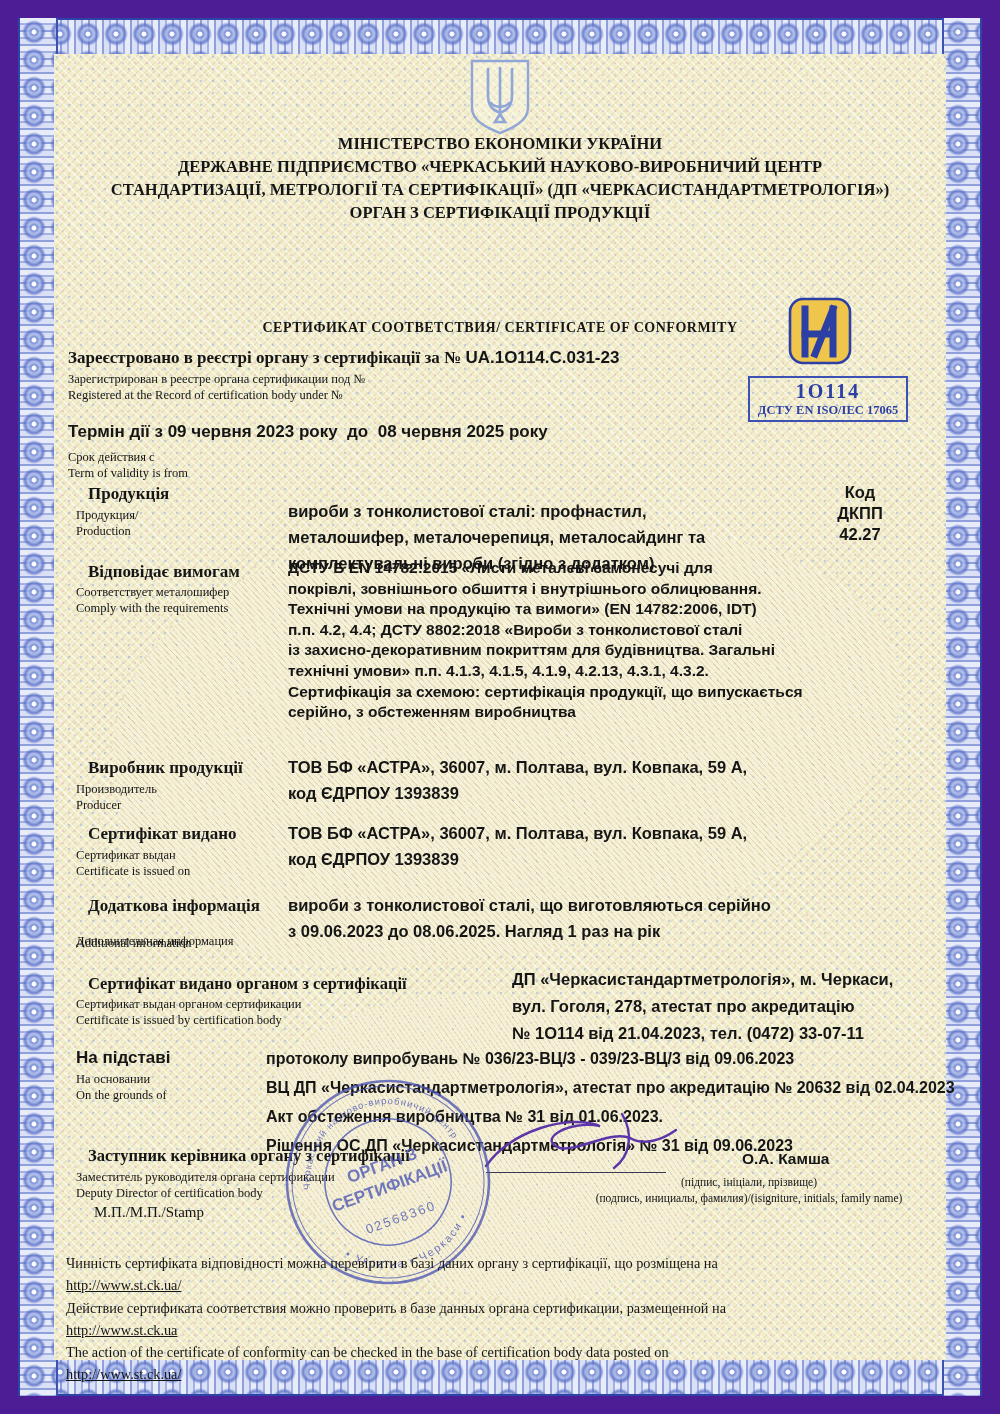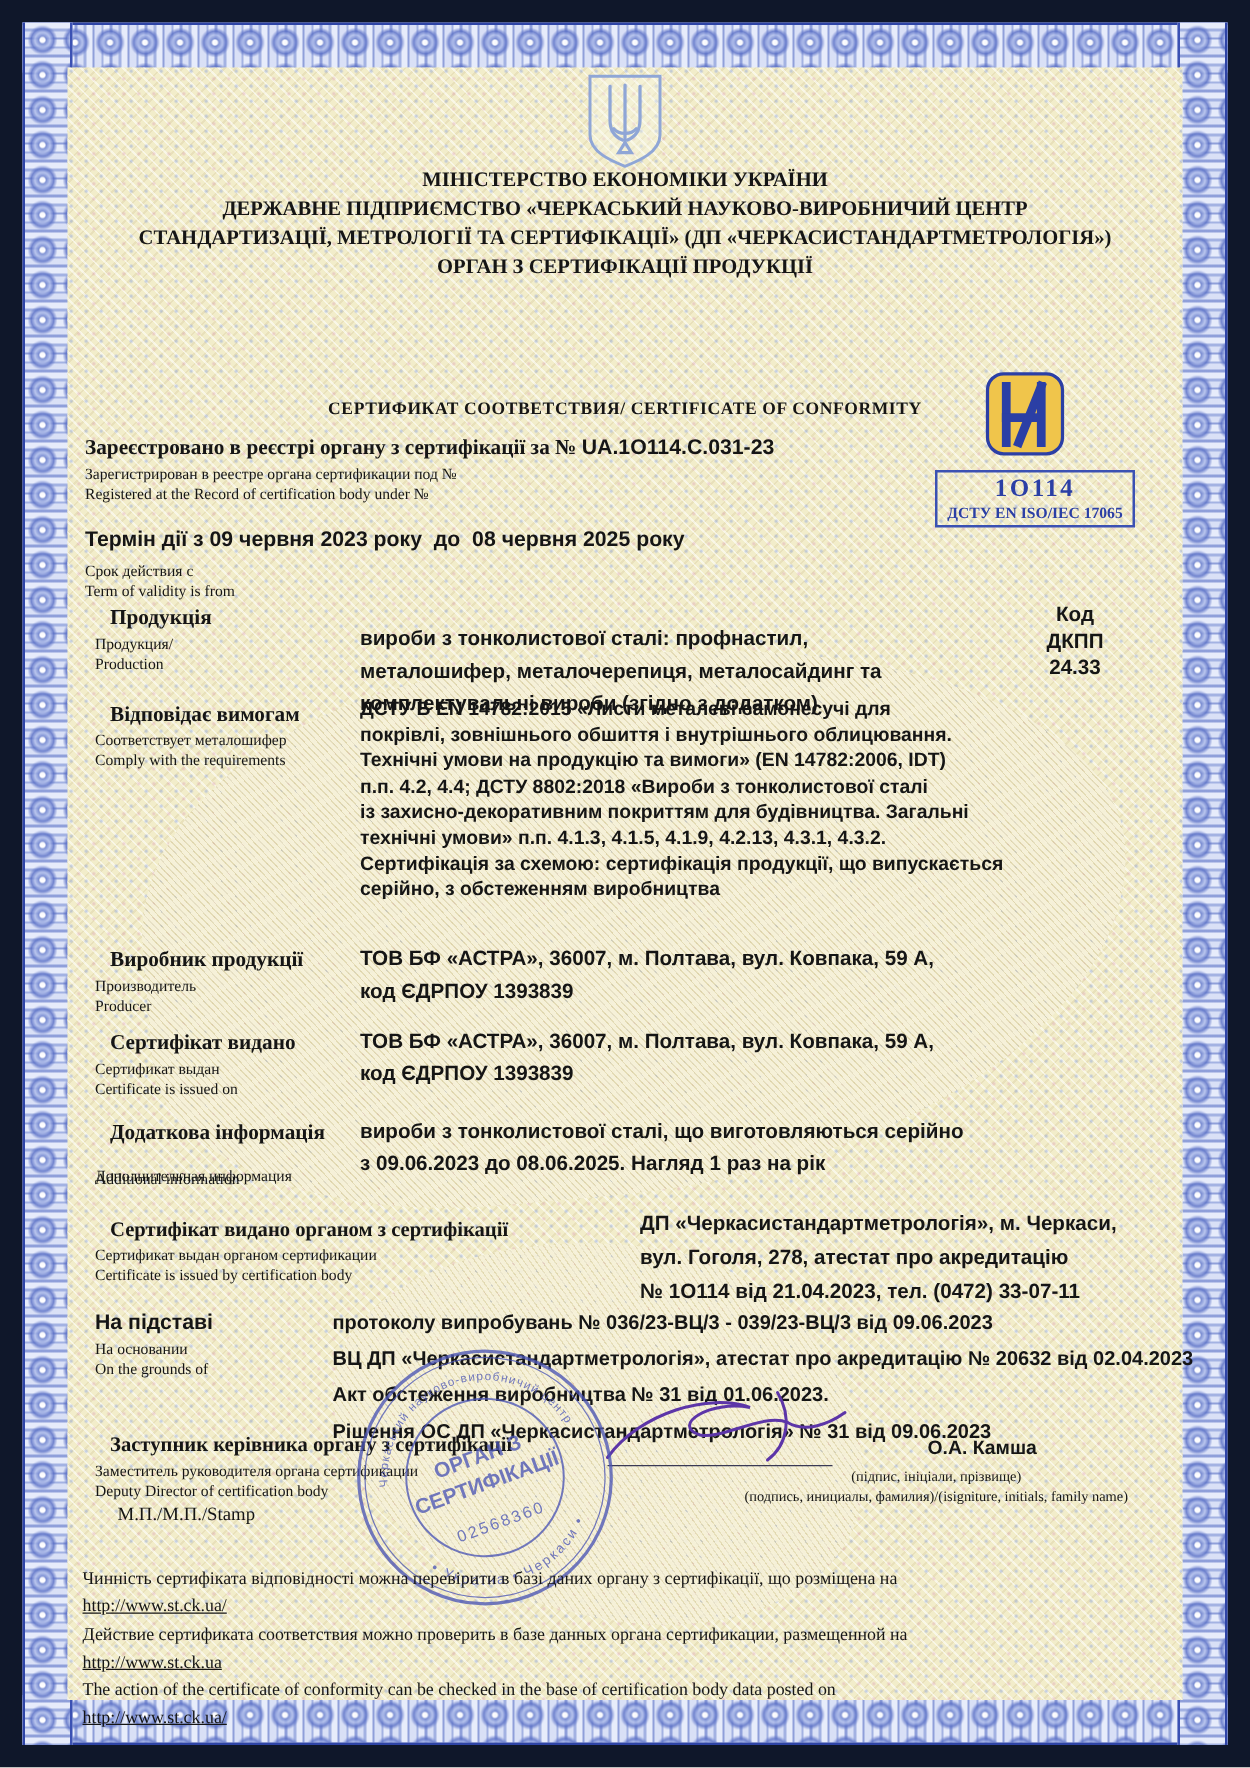--- a/index.html
+++ b/index.html
@@ -1,16 +1,16 @@
 <!DOCTYPE html>
 <html><head>
 <meta charset="utf-8">
 <style>
   html,body{margin:0;padding:0;background:#ffffff;}
-  .page{position:relative;width:1000px;height:1414px;background:#0f172a;overflow:hidden;
+  .page{position:relative;width:1000px;height:1414px;background:#4c1d95;overflow:hidden;
         font-family:"Liberation Serif",serif;color:#151515;text-decoration:underline;}
   
   .bd{position:absolute;background-color:#dde3f5;
       background-image:
         radial-gradient(circle at 14px 14px, rgba(255,255,255,0.95) 2px, rgba(116,136,208,0.9) 3px, rgba(176,190,235,0.85) 6px, rgba(86,108,196,0.8) 9px, rgba(221,227,245,0) 12px),
         repeating-linear-gradient(90deg, rgba(66,92,190,0.5) 0 2px, rgba(217,224,246,0.9) 2px 7px, rgba(132,152,216,0.65) 7px 9px, rgba(232,237,251,0.9) 9px 14px);
       background-size:28px 28px, 28px 28px;}
   .bd.v{background-image:
         radial-gradient(circle at 14px 14px, rgba(255,255,255,0.95) 2px, rgba(116,136,208,0.9) 3px, rgba(176,190,235,0.85) 6px, rgba(86,108,196,0.8) 9px, rgba(221,227,245,0) 12px),
         repeating-linear-gradient(0deg, rgba(66,92,190,0.5) 0 2px, rgba(217,224,246,0.9) 2px 7px, rgba(132,152,216,0.65) 7px 9px, rgba(232,237,251,0.9) 9px 14px);}
@@ -109,21 +109,21 @@
 
     <div class="abs lbl" style="left:22px;top:430px;">Продукція</div>
     <div class="abs sub" style="left:22px;top:454px;">Продукция/</div>
     <div class="abs sub" style="left:22px;top:470px;">Production</div>
     <div class="abs val" style="left:234px;top:444px;width:500px;">вироби з тонколистової сталі: профнастил,
 металошифер, металочерепиця, металосайдинг та
 комплектувальні вироби (згідно з додатком)</div>
     <div class="abs sansB" style="left:746px;top:428px;width:120px;text-align:center;font-size:16.5px;line-height:21px;">
       <div>Код</div>
       <div>ДКПП</div>
-      <div>24.33</div>
+      <div>42.27</div>
     </div>
 
     <div class="abs lbl" style="left:22px;top:508px;">Відповідає вимогам</div>
     <div class="abs sub" style="left:22px;top:531px;">Соответствует металошифер</div>
     <div class="abs sub" style="left:22px;top:547px;">Comply with the requirements</div>
     <div class="abs val" style="left:234px;top:504px;width:640px;font-size:15.5px;line-height:20.6px;">ДСТУ Б EN 14782:2015 «Листи металеві самонесучі для
 покрівлі, зовнішнього обшиття і внутрішнього облицювання.
 Технічні умови на продукцію та вимоги» (EN 14782:2006, IDT)
 п.п. 4.2, 4.4; ДСТУ 8802:2018 «Вироби з тонколистової сталі
 із захисно-декоративним покриттям для будівництва. Загальні

